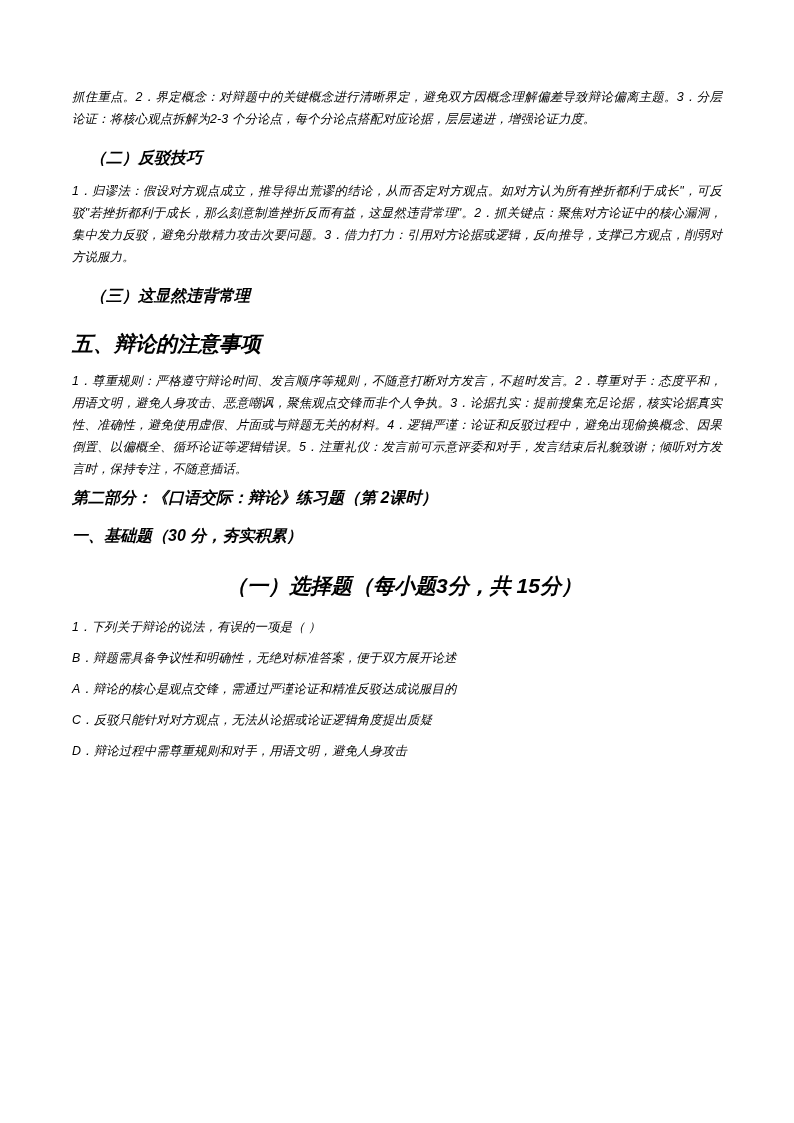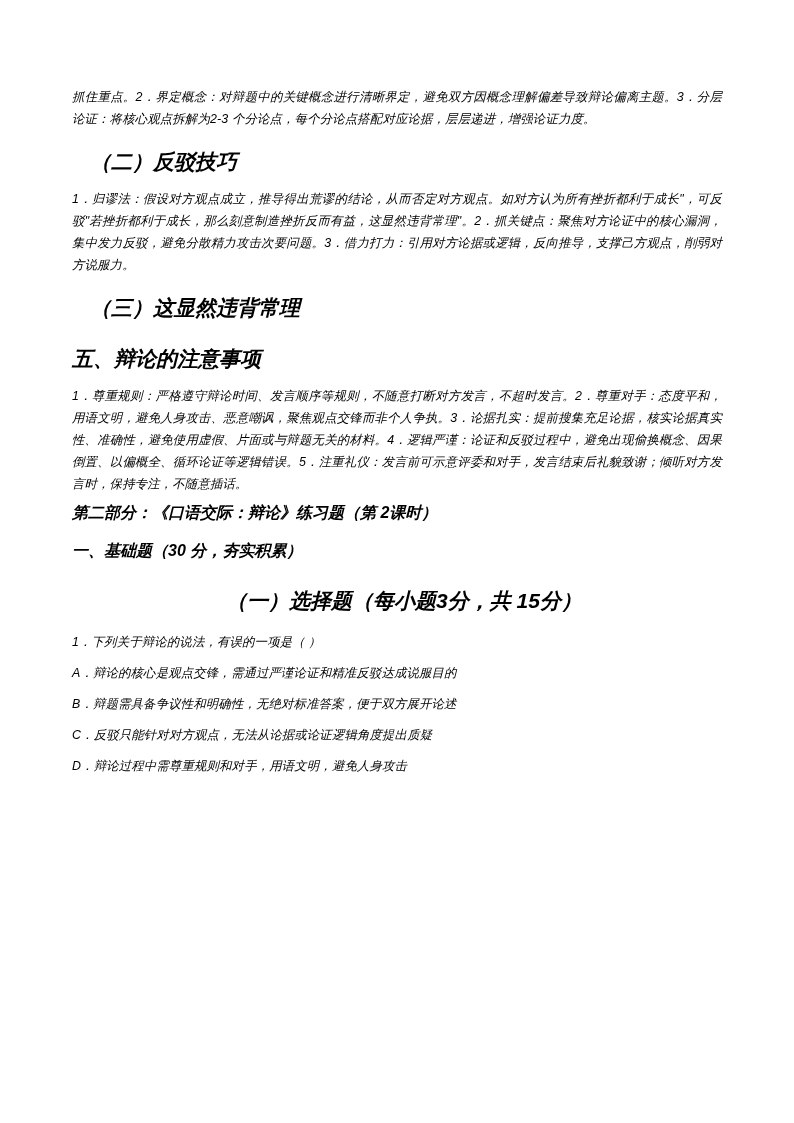--- a/index.html
+++ b/index.html
@@ -24,21 +24,21 @@
   }
   .body-text {
     font-size: 12.4px;
     line-height: 1.78;
     letter-spacing: 0.15px;
     text-align: justify;
     margin: 0 0 2px 0;
     word-break: break-all;
   }
   .h-sub {
-    font-size: 21px;
+    font-size: 16px;
     font-weight: bold;
     margin: 16px 0 10px 18px;
     line-height: 1.5;
   }
   .h-main {
     font-size: 21px;
     font-weight: bold;
     margin: 20px 0 10px 0;
     line-height: 1.5;
   }
@@ -89,18 +89,18 @@
   <h2 class="h-main">五、辩论的注意事项</h2>
   <p class="body-text">1．尊重规则：严格遵守辩论时间、发言顺序等规则，不随意打断对方发言，不超时发言。2．尊重对手：态度平和，用语文明，避免人身攻击、恶意嘲讽，聚焦观点交锋而非个人争执。3．论据扎实：提前搜集充足论据，核实论据真实性、准确性，避免使用虚假、片面或与辩题无关的材料。4．逻辑严谨：论证和反驳过程中，避免出现偷换概念、因果倒置、以偏概全、循环论证等逻辑错误。5．注重礼仪：发言前可示意评委和对手，发言结束后礼貌致谢；倾听对方发言时，保持专注，不随意插话。</p>
 
   <h2 class="h-part">第二部分：《口语交际：辩论》练习题（第 2课时）</h2>
 
   <h2 class="h-sec">一、基础题（30 分，夯实积累）</h2>
 
   <h3 class="h-qgroup">（一）选择题（每小题3分，共 15分）</h3>
 
   <p class="q-stem">1．下列关于辩论的说法，有误的一项是（ ）</p>
+  <p class="q-option">B．辩题需具备争议性和明确性，无绝对标准答案，便于双方展开论述</p>
   <p class="q-option">A．辩论的核心是观点交锋，需通过严谨论证和精准反驳达成说服目的</p>
-  <p class="q-option">B．辩题需具备争议性和明确性，无绝对标准答案，便于双方展开论述</p>
   <p class="q-option">C．反驳只能针对对方观点，无法从论据或论证逻辑角度提出质疑</p>
   <p class="q-option">D．辩论过程中需尊重规则和对手，用语文明，避免人身攻击</p>
 
 </div>
 
 </body></html>

